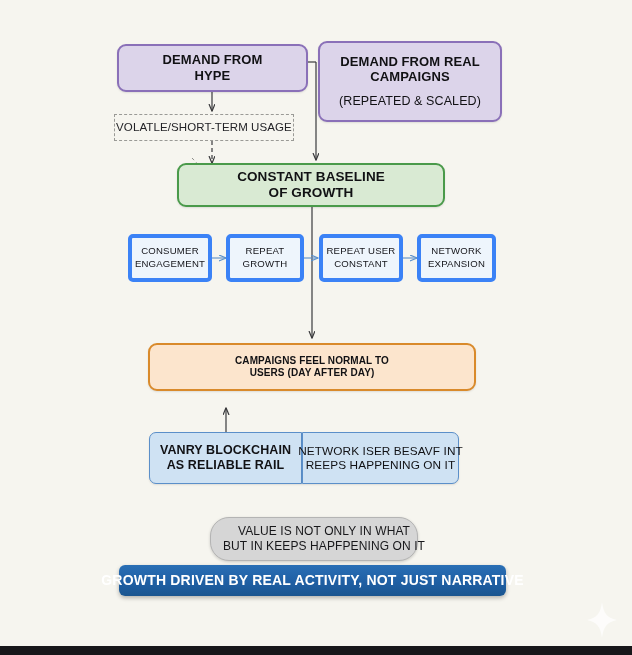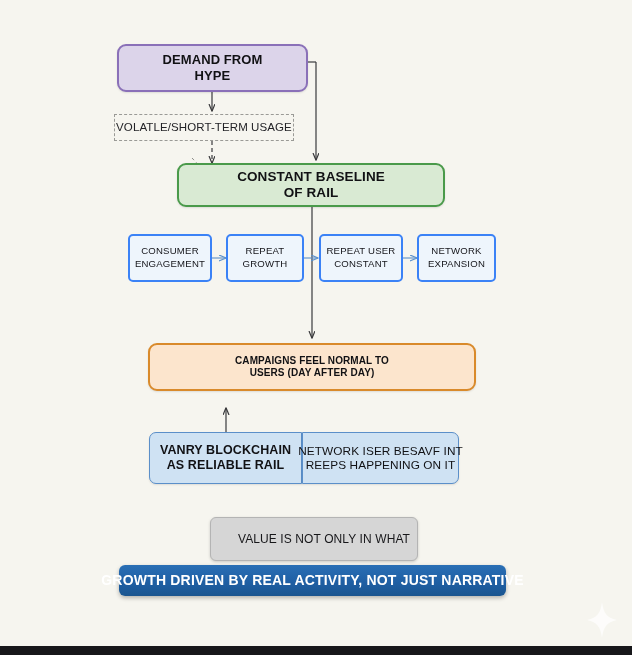--- a/index.html
+++ b/index.html
@@ -51,21 +51,21 @@
     border:2px solid #4a9a4a;
     border-radius:9px;
     font-weight:bold;
     font-size:13.5px;
     box-shadow:0 1px 2px rgba(0,0,0,.10);
   }
 
   
   .chip{
     background:#eef5fc;
-    border:2px solid #3b82f6;
+    border:4px solid #3b82f6;
     border-radius:5px;
     font-size:9.6px;
     color:#15151a;
     letter-spacing:.2px;
     line-height:1.35;
   }
 
   
   .orange{
     background:#fce5cd;
@@ -83,21 +83,21 @@
     font-size:12.5px;
     box-shadow:0 1px 2px rgba(0,0,0,.10);
   }
   .blue-left{border-radius:7px 0 0 7px;font-weight:bold;}
   .blue-right{border-radius:0 7px 7px 0;font-weight:normal;font-size:11.8px;border-left:1.2px solid #5b8fc9;justify-content:center;}
 
   
   .gray{
     background:#d6d6d6;
     border:1.4px solid #b4b4b4;
-    border-radius:6px;
+    border-radius:19px;
     font-size:12px;
     font-weight:normal;
     color:#17171a;
     box-shadow:0 1px 3px rgba(0,0,0,.18);
     padding-left:20px;
   }
 
   
   .banner{
     background:linear-gradient(180deg,#2a6fb5 0%,#1f5fa4 55%,#1a558f 100%);
@@ -148,28 +148,33 @@
     <line x1="403" y1="258" x2="417" y2="258" stroke="#5b8fc9" stroke-width="1.1" marker-end="url(#arb)"></line>
 
     <line x1="226" y1="432" x2="226" y2="408" stroke="#3a3a3c" stroke-width="1.2" marker-end="url(#ar)"></line>
   </svg>
 
   <div class="node purple" style="left:117px;top:44px;width:191px;height:48px;">
     <span class="ln">DEMAND FROM</span>
     <span class="ln">HYPE</span>
   </div>
 
+  <div class="node purple" style="left:318px;top:41px;width:184px;height:81px;">
+    <span class="ln">DEMAND FROM REAL</span>
+    <span class="ln">CAMPAIGNS</span>
+    <span class="ln sub">(REPEATED &amp; SCALED)</span>
+  </div>
 
   <div class="node dashed" style="left:114px;top:114px;width:180px;height:27px;">
     <span class="ln">VOLATLE/SHORT-TERM USAGE</span>
   </div>
 
   <div class="node green" style="left:177px;top:163px;width:268px;height:44px;">
     <span class="ln">CONSTANT BASELINE</span>
-    <span class="ln">OF RAIL</span>
+    <span class="ln">OF GROWTH</span>
   </div>
 
   <div class="node chip" style="left:128px;top:234px;width:84px;height:48px;">
     <span class="ln">CONSUMER</span>
     <span class="ln">ENGAGEMENT</span>
   </div>
   <div class="node chip" style="left:226px;top:234px;width:78px;height:48px;">
     <span class="ln">REPEAT</span>
     <span class="ln">GROWTH</span>
   </div>
@@ -191,20 +196,21 @@
     <span class="ln">VANRY BLOCKCHAIN</span>
     <span class="ln">AS RELIABLE RAIL</span>
   </div>
   <div class="node blue blue-right" style="left:302px;top:432px;width:157px;height:52px;">
     <span class="ln">NETWORK ISER BESAVF INT</span>
     <span class="ln">REEPS HAPPENING ON IT</span>
   </div>
 
   <div class="node gray" style="left:210px;top:517px;width:208px;height:44px;">
     <span class="ln">VALUE IS NOT ONLY IN WHAT</span>
+    <span class="ln">BUT IN KEEPS HAPFPENING ON IT</span>
   </div>
 
   <div class="node banner" style="left:119px;top:565px;width:387px;height:31px;">
     <span class="ln">GROWTH DRIVEN BY REAL ACTIVITY, NOT JUST NARRATIVE</span>
   </div>
 
   <svg class="sparkle" style="left:585px;top:600px;width:34px;height:40px;" viewBox="0 0 34 40">
     <path d="M17,2 C18.6,13.5 21.5,17.4 32,20 C21.5,22.6 18.6,26.5 17,38 C15.4,26.5 12.5,22.6 2,20 C12.5,17.4 15.4,13.5 17,2 Z" fill="#ffffff" opacity="0.72"></path>
   </svg>
 

